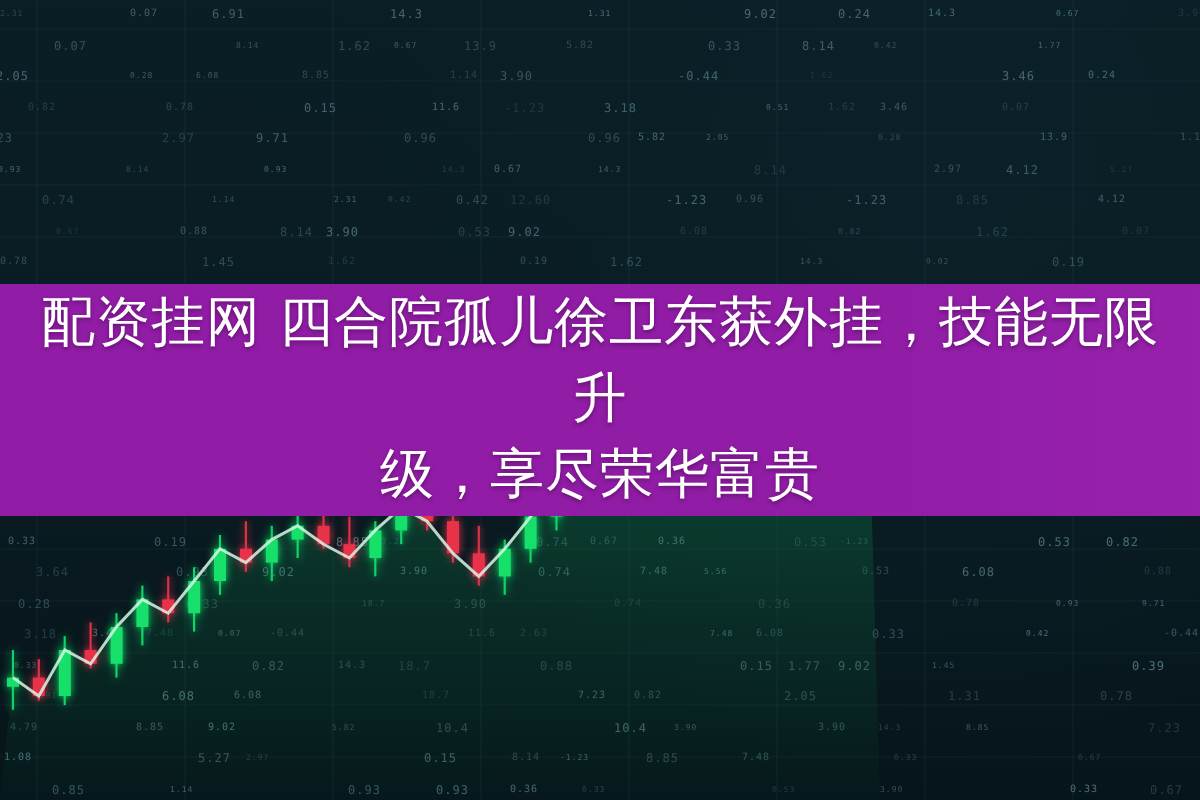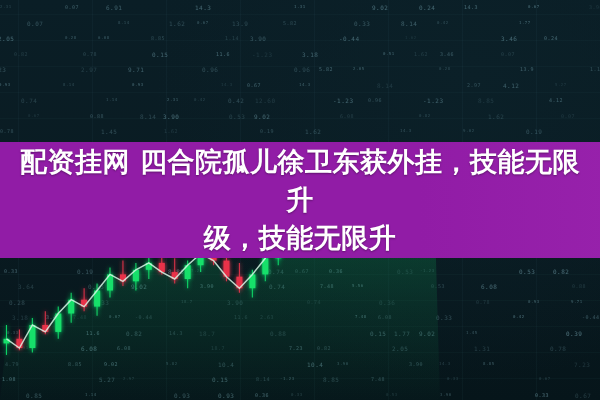--- a/index.html
+++ b/index.html
@@ -49,21 +49,21 @@
     position:absolute;right:0;top:0;width:300px;height:100%;
     background:linear-gradient(90deg,rgba(145,28,166,1) 0%,rgba(145,28,166,.88) 40%,rgba(152,34,172,.80) 100%);
     pointer-events:none;
   }
   .banner-title{
     position:relative;z-index:3;
     width:580px;
     text-align:center;
     color:#ffffff;
     font-size:27px;
-    font-weight:bold;
+    font-weight:normal;
     line-height:1.42;
     letter-spacing:.5px;
     text-shadow:0 1px 2px rgba(0,0,0,.35);
     font-family:"DejaVu Sans","Liberation Sans",sans-serif;
   }
 </style>
 </head>
 <body>
 
 <div id="stage">
@@ -441,17 +441,17 @@
           <rect x="430.6" y="23.2" width="6.0" height="11.5" fill="#13e06b"></rect>
         </g>
         <path d="M6.5,188.8 L19.4,198.0 L32.4,175.0 L45.3,181.9 L58.2,163.5 L71.2,149.7 L84.1,156.6 L97.1,140.5 L110.0,124.4 L122.9,131.3 L135.9,119.8 L148.8,112.9 L161.8,122.1 L174.7,129.0 L187.6,115.2 L200.6,103.7 L213.5,110.6 L226.5,126.7 L239.4,138.2 L252.4,124.4 L265.3,108.3 L278.2,89.9 L291.2,78.4 L304.1,85.3 L317.1,71.5 L330.0,53.1 L342.9,62.3 L355.9,76.1 L368.8,57.7 L381.8,39.3 L394.7,46.2 L407.6,55.4 L420.6,34.7 L433.5,23.2" fill="none" stroke="#d8f6e6" stroke-width="1.5" opacity="0.85"></path>
       </svg>
   </div>
 
   <div class="banner">
     <div class="banner-veil"></div>
     <div class="banner-title">
       <span>配资挂网 四合院孤儿徐卫东获外挂，技能无限升</span><br>
-      <span>级，技能无限升</span>
+      <span>级，享尽荣华富贵</span>
     </div>
   </div>
 
 </div>
 
 </body></html>

